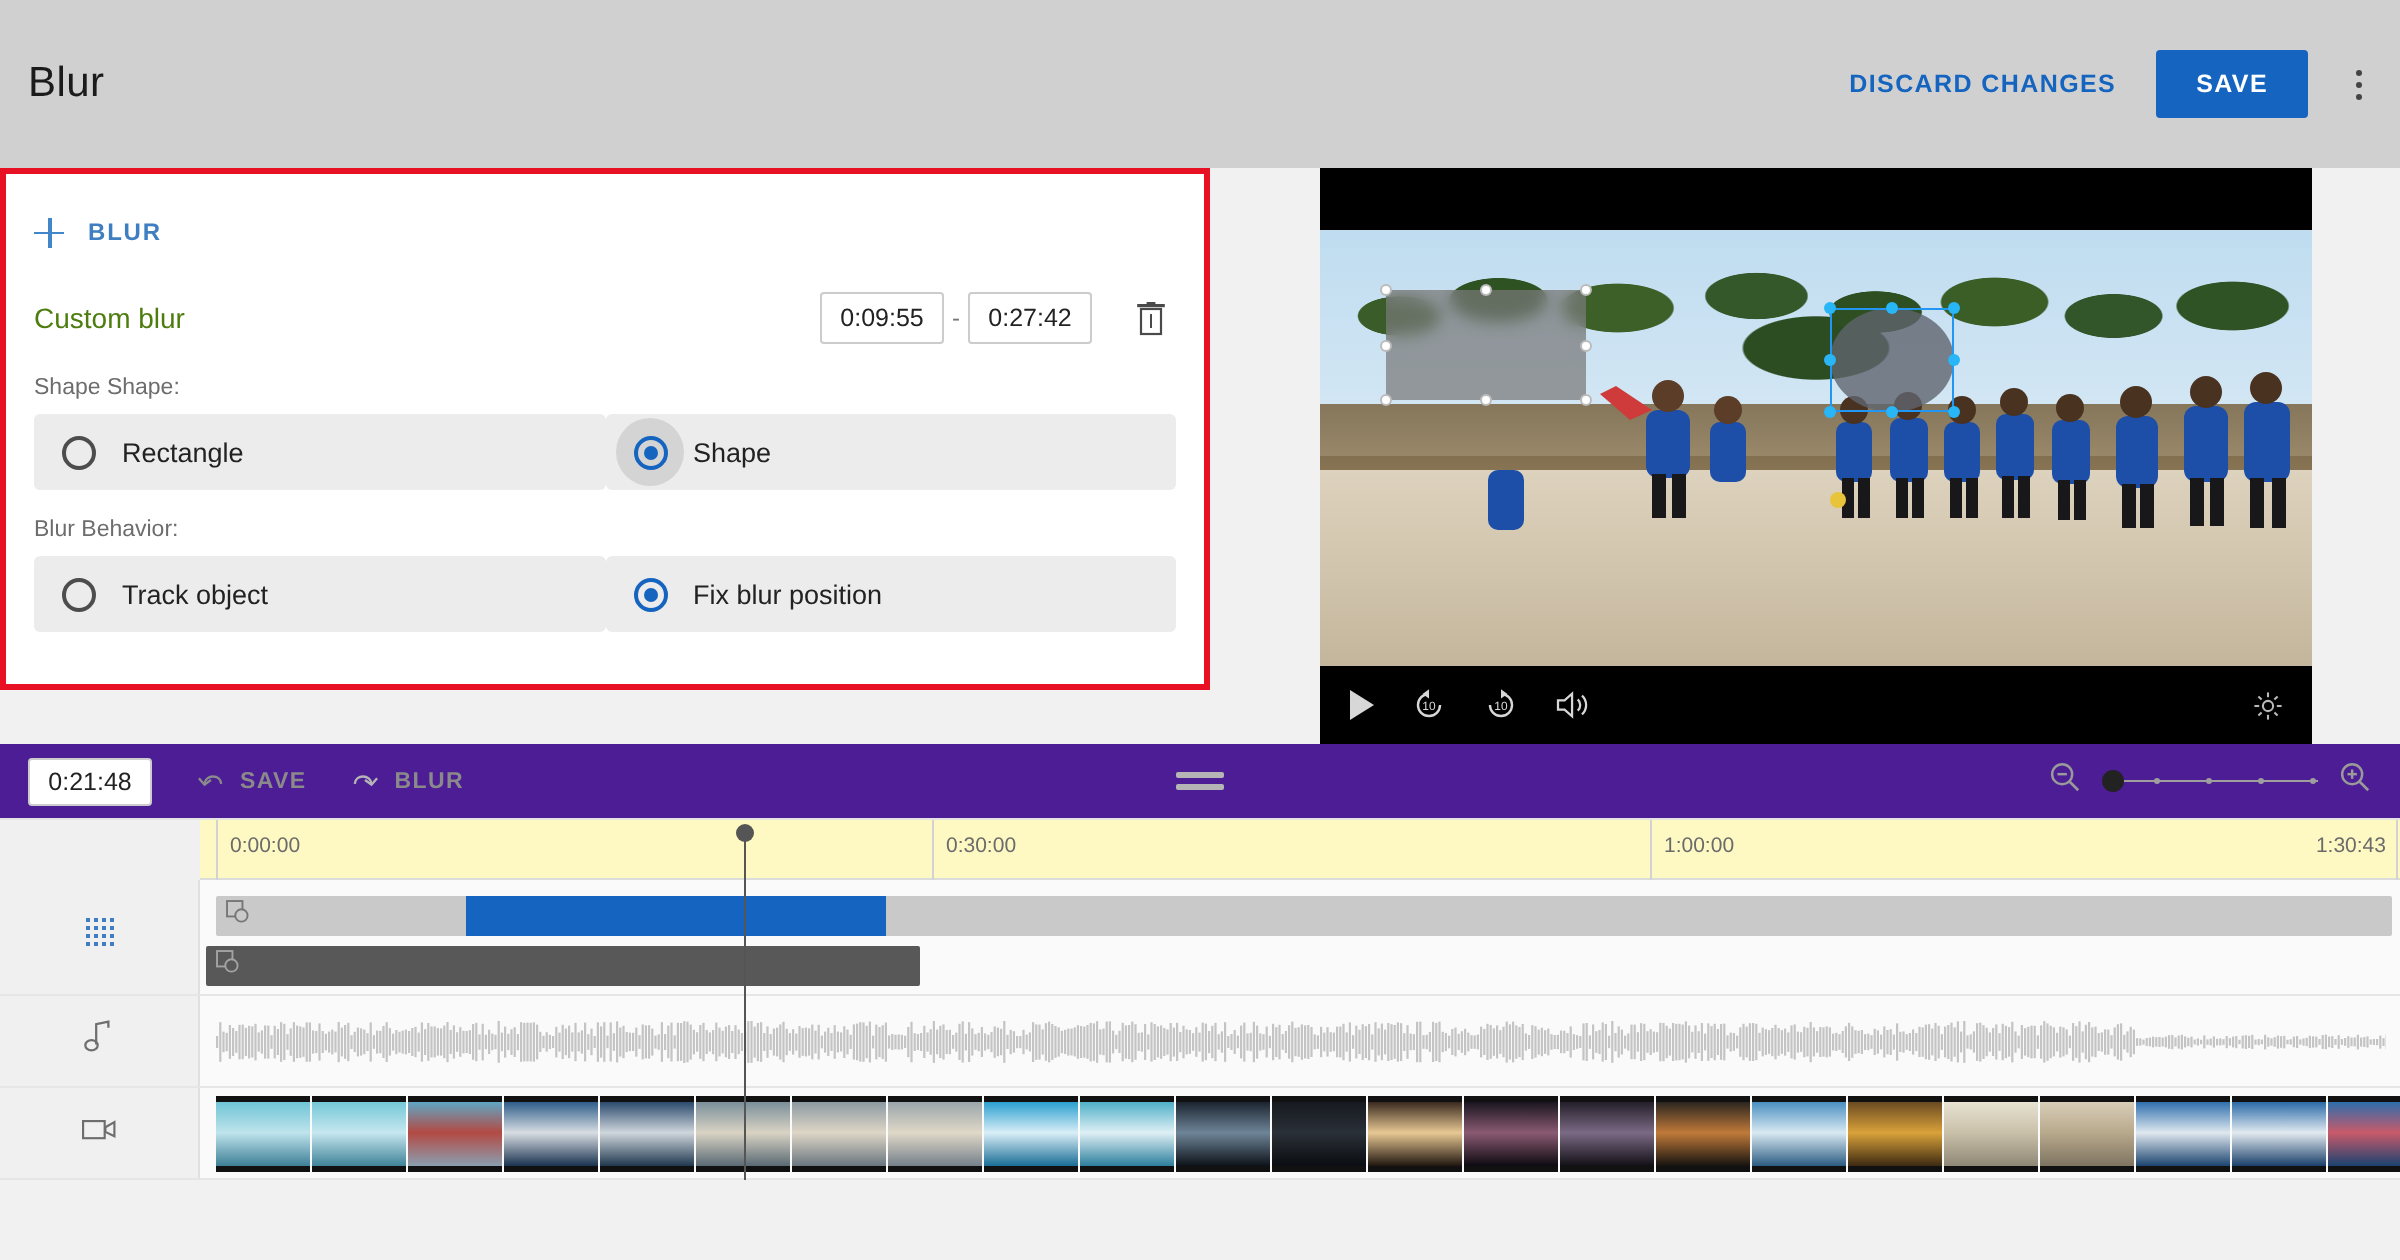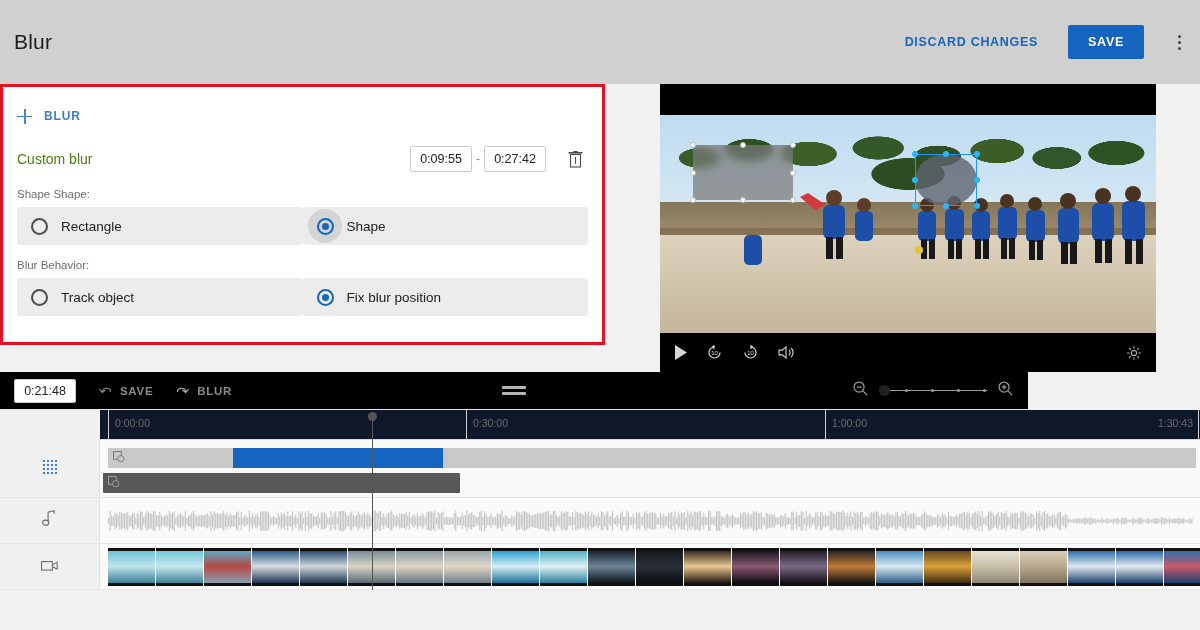--- a/index.html
+++ b/index.html
@@ -15,21 +15,21 @@
   .topbar {
     position: absolute; left: 0; top: 0; width: 1200px; height: 84px;
     background: #d0d0d0;
     display: flex; align-items: center;
   }
   .page-title {
     margin-left: 14px; font-size: 21px; color: #1b1b1b; font-weight: 400;
     letter-spacing: .2px;
   }
   .topbar-actions {
-    margin-left: auto; display: flex; align-items: center; gap: 24px;
+    margin-left: auto; display: flex; align-items: center; gap: 14px;
     padding-right: 10px;
   }
   .btn-text {
     color: #1565c0; font-size: 12.5px; font-weight: 700; letter-spacing: .7px;
     background: none; border: none; cursor: pointer; padding: 8px 6px;
   }
   .btn-primary {
     background: #1565c0; color: #fff; border: none; cursor: pointer;
     font-size: 12.5px; font-weight: 700; letter-spacing: .7px;
     padding: 10px 20px; border-radius: 2px;
@@ -138,22 +138,22 @@
     position: absolute; left: 255px; top: 39px; width: 62px; height: 52px;
     background: rgba(95,100,110,.80); border-radius: 50%;
   }
   .sel-box { position: absolute; border: 1px solid #2196f3; }
   .h { position: absolute; width: 6px; height: 6px; border-radius: 50%; }
   .h-white { background: #fff; border: 1px solid #bbb; }
   .h-blue { background: #29b6f6; }
 
   
   .tl-toolbar {
-    position: absolute; left: 0; top: 372px; width: 1028px; height: 38px;
-    background: #000000; border-bottom: 1px solid #e3e3e3;
+    position: absolute; left: 0; top: 372px; width: 1200px; height: 38px;
+    background: #4c1d95; border-bottom: 1px solid #e3e3e3;
     display: flex; align-items: center; padding: 0 14px;
   }
   .time-badge {
     width: 62px; height: 24px; border: 1px solid #ccc; background: #fff;
     border-radius: 2px; display: flex; align-items: center; justify-content: center;
     font-size: 12.5px; color: #222;
   }
   .tool-btn {
     display: flex; align-items: center; gap: 7px; margin-left: 22px; cursor: pointer;
     color: #8a8a8a; font-size: 11.5px; font-weight: 700; letter-spacing: .7px;
@@ -167,21 +167,21 @@
     margin-left: auto; display: flex; align-items: center; gap: 10px;
   }
   .slider { position: relative; width: 108px; height: 14px; display: flex; align-items: center; }
   .slider-rail { position: absolute; left: 0; right: 0; height: 1px; background: #9e9e9e; }
   .slider-tick { position: absolute; width: 3px; height: 3px; border-radius: 50%; background: #9e9e9e; top: 5.5px; }
   .slider-thumb { position: absolute; width: 11px; height: 11px; border-radius: 50%; background: #222; left: 0; }
 
   
   .ruler {
     position: absolute; left: 0; top: 410px; width: 1200px; height: 30px;
-    background: #0f172a; border-bottom: 1px solid #dcdcdc;
+    background: #fef9c3; border-bottom: 1px solid #dcdcdc;
   }
   .ruler-gutter { position:absolute; left:0; top:0; width:100px; height:30px; background:#f0f0f0; }
   .tick { position: absolute; top: 0; height: 30px; border-left: 1px solid #d2d2d2; }
   .tick span { position: absolute; left: 6px; top: 7px; font-size: 10.5px; color: #6b6b6b; white-space: nowrap; }
   .tick-end span { left: auto; right: 6px; }
 
   .track-rows { position: absolute; left: 0; top: 440px; width: 1200px; height: 150px; background: #fafafa; }
   .track { position: relative; width: 1200px; border-bottom: 1px solid #e6e6e6; }
   .track-gutter {
     position: absolute; left: 0; top: 0; width: 100px; height: 100%;

